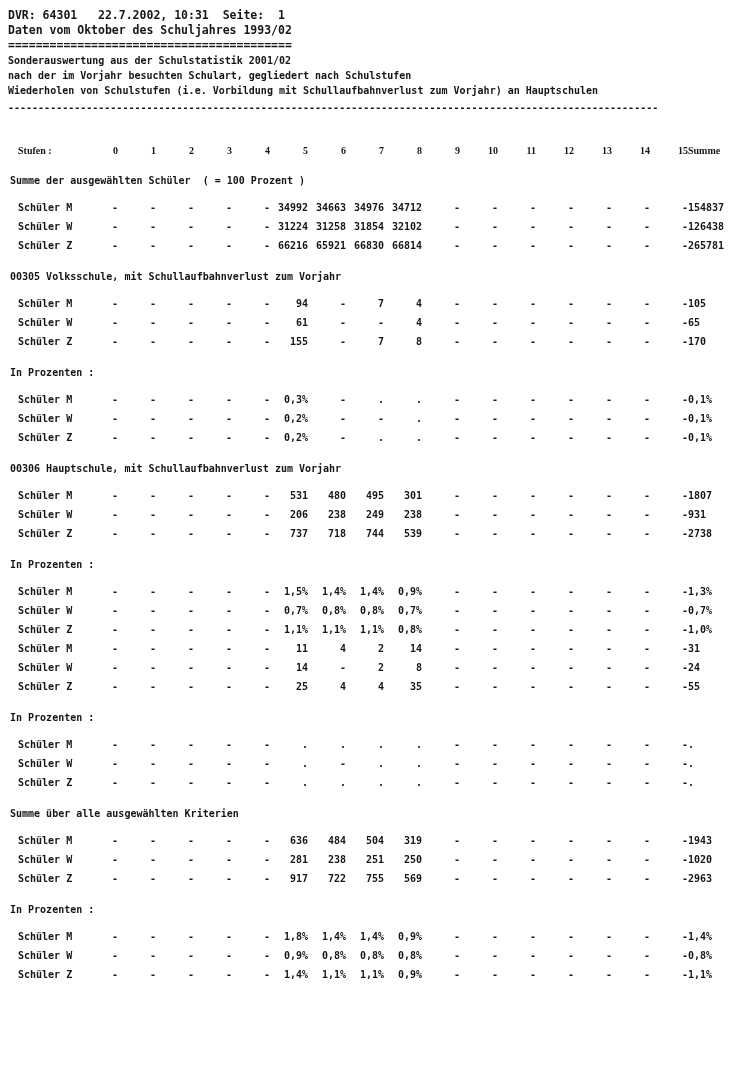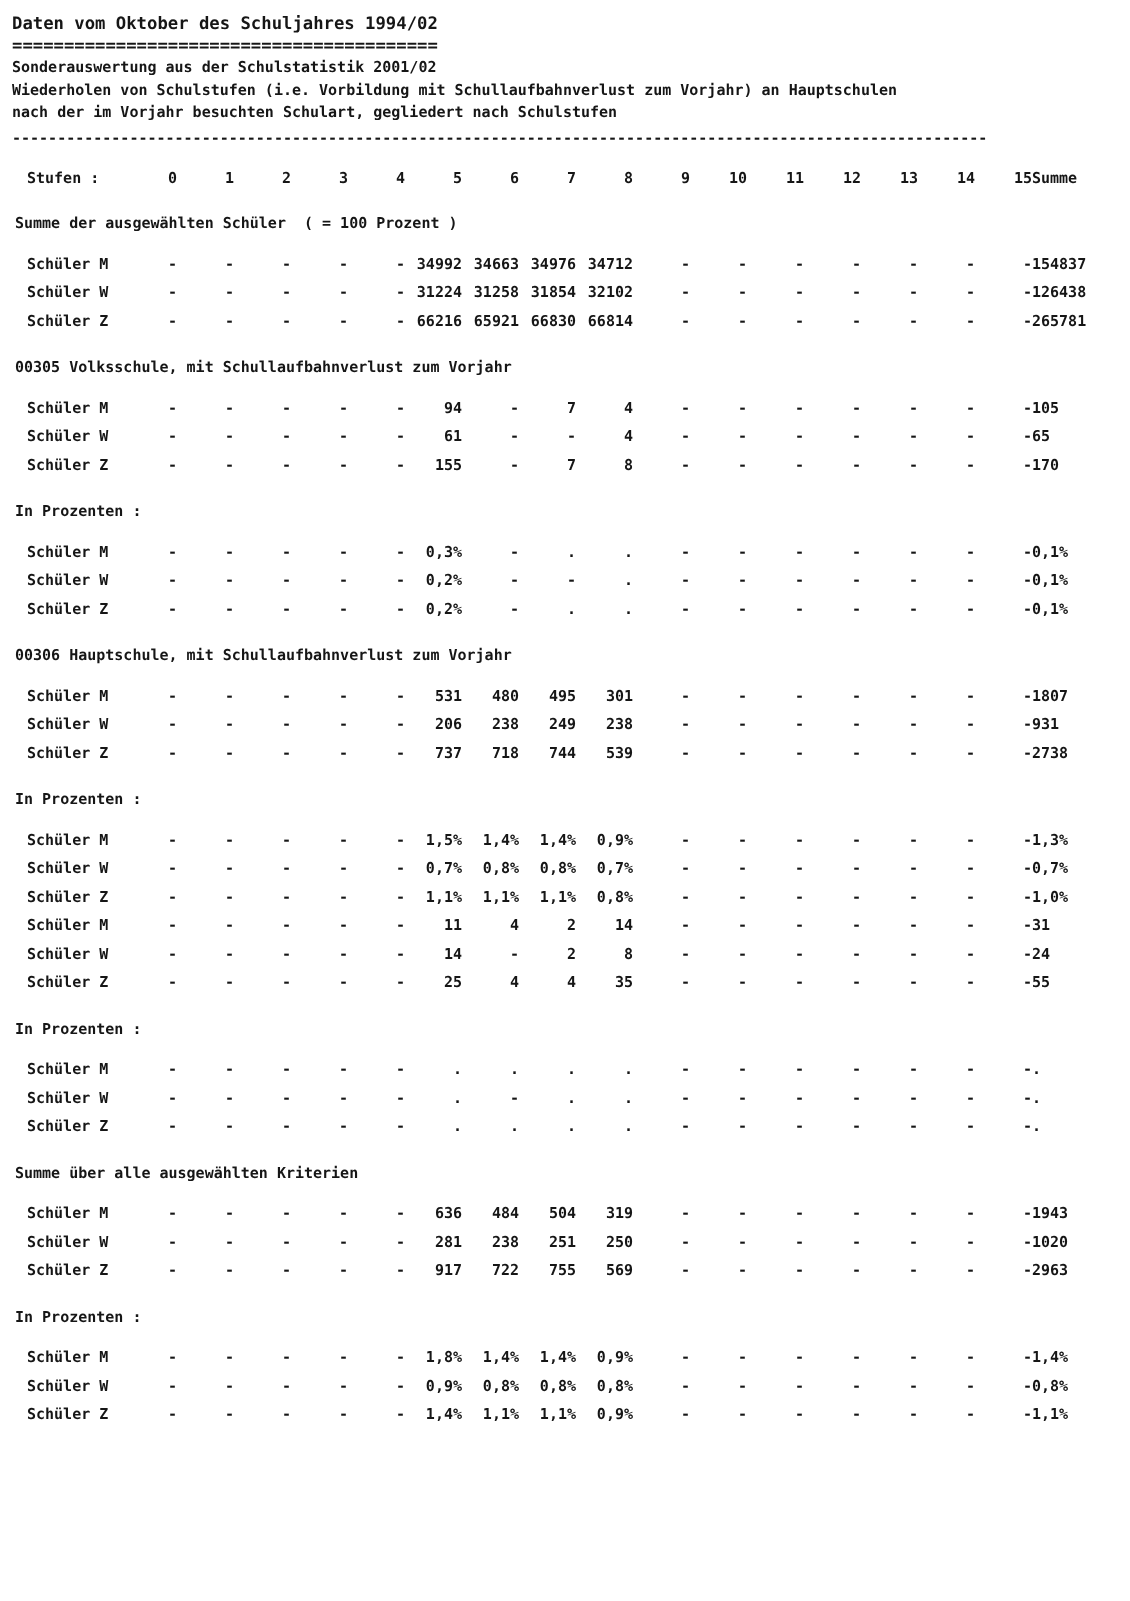--- a/index.html
+++ b/index.html
@@ -11,43 +11,44 @@
   }
   .page{box-sizing:border-box;width:753px;height:1067px;padding:8px 8px 0 8px;background:#ffffff;}
   .header{display:flex;justify-content:space-between;align-items:flex-start;}
   .h-left div,.h-right div,.titleblock div{white-space:pre;}
   .h-left{line-height:15px;}
   .h-right{font-size:11.5px;line-height:15px;text-align:left;}
   .kafile{margin-left:96px;}
   .titleblock{line-height:15px;}
   .rule{margin-top:2px;white-space:pre;overflow:hidden;}
   .trow{display:flex;height:19px;line-height:19px;}
-  .thead{margin-top:12px;height:16px;line-height:16px;}
+  .thead{margin-top:28px;height:16px;line-height:16px;font-family:Liberation Serif, serif;}
   .tlabel{flex:none;width:72px;padding-left:10px;box-sizing:border-box;white-space:pre;}
   .cols{flex:none;display:flex;width:608px;}
   .tcell{flex:none;width:38px;text-align:right;white-space:pre;}
   .tsum{flex:1;text-align:left;white-space:pre;}
   .section .heading{margin:14px 0 10px 2px;height:15px;line-height:15px;white-space:pre;}
 </style>
 </head>
 <body>
 
 <div class="page">
 
   <div class="header">
     <div class="h-right">
-      <div>Daten vom Oktober des Schuljahres 1994/02</div>
+      <div>DVR: 64301   22.7.2002, 10:31  Seite:  1</div>
+      <div>Daten vom Oktober des Schuljahres 1993/02</div>
       <div>=========================================</div>
     </div>
   </div>
 
   <div class="titleblock">
     <div>Sonderauswertung aus der Schulstatistik 2001/02</div>
+    <div>nach der im Vorjahr besuchten Schulart, gegliedert nach Schulstufen</div>
     <div>Wiederholen von Schulstufen (i.e. Vorbildung mit Schullaufbahnverlust zum Vorjahr) an Hauptschulen</div>
-    <div>nach der im Vorjahr besuchten Schulart, gegliedert nach Schulstufen</div>
     <div class="rule">------------------------------------------------------------------------------------------------------------</div>
   </div>
 
   <div class="trow thead">
     <span class="tlabel">Stufen :</span>
     <span class="cols" id="colheads">
         <span class="tcell">0</span>
         <span class="tcell">1</span>
         <span class="tcell">2</span>
         <span class="tcell">3</span>

